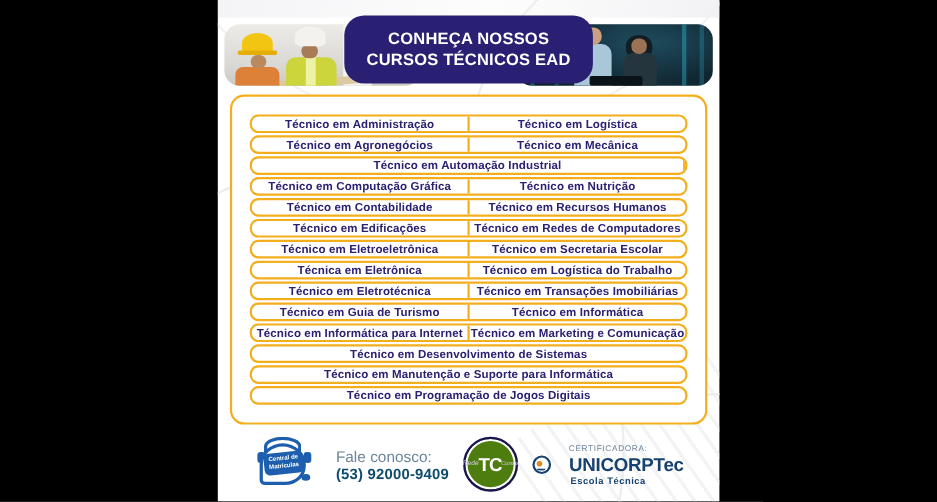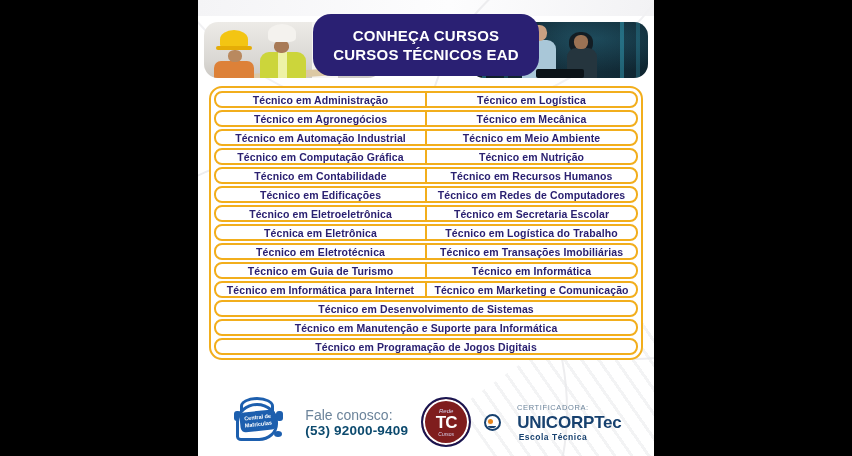--- a/index.html
+++ b/index.html
@@ -53,21 +53,21 @@
   .ph-laptop { left:66px; top:47px; width:48px; height:9px; background:#0b1318; border-radius:2px; }
 
   .badge { position:absolute; left:50%; top:-6px; transform:translateX(-50%);
            width:226px; height:62px; background:#2a2073; border-radius:18px; z-index:3;
            display:flex; flex-direction:column; align-items:center; justify-content:center;
            color:#fff; font-weight:800; font-size:15px; line-height:1.3; letter-spacing:.2px;
            text-align:center; }
 
   
   .course-table { position:absolute; left:11px; right:11px; top:86px;
-           border:2px solid #f2ae1c; border-radius:13px; padding:3px; background:#fff;text-align:center; }
+           border:2px solid #f2ae1c; border-radius:13px; padding:16px; background:#fff;text-align:center; }
   .course-row { display:flex; align-items:stretch; border:2px solid #f2ae1c; border-radius:8px;
            background:#fff; height:17px; margin-bottom:2px; overflow:hidden; }
   .course-row:last-child { margin-bottom:0; }
   .course-cell, .course-row.full { display:flex; align-items:center; justify-content:center;
            color:#2b2171; font-weight:700; font-size:10.5px; letter-spacing:.1px; white-space:nowrap; }
   .course-cell { flex:1 1 0; }
   .course-cell.first { border-right:2px solid #f2ae1c; }
 
   
   .footer { position:absolute; left:0; right:0; bottom:6px; height:56px;
@@ -84,22 +84,22 @@
              color:#fff; font-weight:700; font-size:5.5px; line-height:1.2; }
   .cl-ear { position:absolute; width:7px; height:10px; background:#1d5fae; border-radius:3px; top:14px; }
   .cl-ear.l { left:4px; } .cl-ear.r { left:46px; }
   .cl-mic { position:absolute; left:44px; top:34px; width:8px; height:6px; background:#1d5fae; border-radius:50%; }
 
   .contact { display:flex; flex-direction:column; justify-content:center; }
   .contact-label { color:#6c849b; font-size:14px; font-weight:400; }
   .contact-phone { color:#0c4a6e; font-size:13.5px; font-weight:800; letter-spacing:.2px; }
 
   .tc-logo { position:relative; width:50px; height:50px; flex:0 0 auto;
-             background:#7f1d1d; border-radius:50%; border:2px solid #1a1550;
-             display:flex; flex-direction:column; align-items:center; justify-content:center;
+             background:#4d7c0f; border-radius:50%; border:2px solid #1a1550;
+             display:flex; flex-direction:row; align-items:center; justify-content:center;
              color:#fff; box-shadow:0 0 0 2px #fff inset; }
   .tc-top    { font-size:6px; font-style:italic; color:#d8d4ef; line-height:1; }
   .tc-main   { font-size:17px; font-weight:800; letter-spacing:-1px; line-height:1; }
   .tc-bottom { font-size:5px; font-style:italic; color:#d8d4ef; line-height:1.2; }
 
   .certifier { display:flex; flex-direction:column; align-items:center; }
   .cert-label { color:#6c849b; font-size:7.5px; letter-spacing:.6px; margin-bottom:1px; }
   .cert-row { display:flex; align-items:center; gap:16px; }
   .cert-emblem { position:relative; width:17px; height:17px; border:2.5px solid #17416f; border-radius:50%; }
   .cert-emblem .dot { position:absolute; left:2px; top:3px; width:5px; height:5px; background:#e8861c; border-radius:50%; }
@@ -140,37 +140,36 @@
         <div class="shape ph-led c"></div>
         <div class="shape ph-led d"></div>
         <div class="shape ph-man"></div>
         <div class="shape ph-manhead"></div>
         <div class="shape ph-wohair"></div>
         <div class="shape ph-woman"></div>
         <div class="shape ph-wohead"></div>
         <div class="shape ph-laptop"></div>
       </div>
       <div class="badge">
-        <div>CONHEÇA CURSOS</div>
+        <div>CONHEÇA NOSSOS</div>
         <div>CURSOS TÉCNICOS EAD</div>
       </div>
     </div>
 
     <div class="course-table" id="courses-table">
         <div class="course-row">
           <div class="course-cell first">Técnico em Administração</div>
           <div class="course-cell">Técnico em Logística</div>
         </div>
         <div class="course-row">
           <div class="course-cell first">Técnico em Agronegócios</div>
           <div class="course-cell">Técnico em Mecânica</div>
         </div>
         <div class="course-row">
           <div class="course-cell first">Técnico em Automação Industrial</div>
-          <div class="course-cell">Técnico em Meio Ambiente</div>
         </div>
         <div class="course-row">
           <div class="course-cell first">Técnico em Computação Gráfica</div>
           <div class="course-cell">Técnico em Nutrição</div>
         </div>
         <div class="course-row">
           <div class="course-cell first">Técnico em Contabilidade</div>
           <div class="course-cell">Técnico em Recursos Humanos</div>
         </div>
         <div class="course-row">

